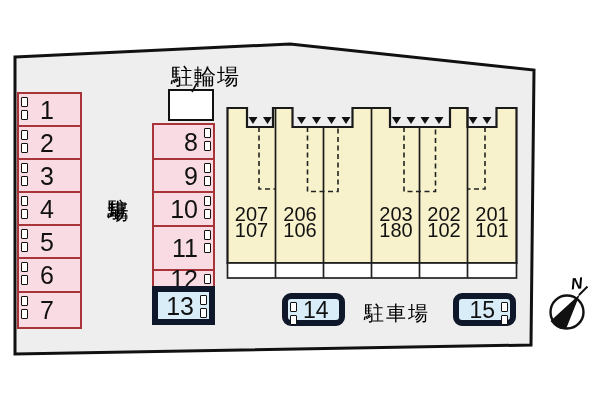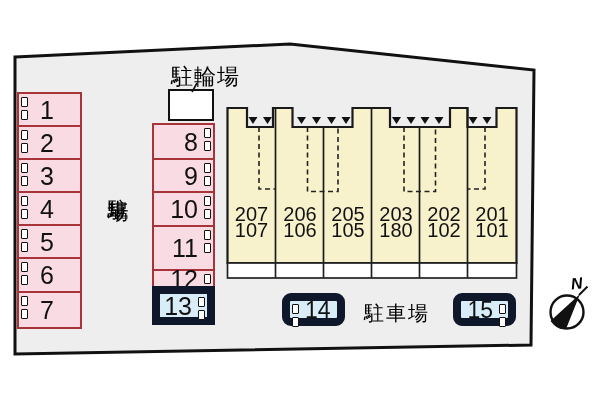--- a/index.html
+++ b/index.html
@@ -6,21 +6,21 @@
   .canvas{
     position:relative;width:600px;height:400px;background:#ffffff;overflow:hidden;
     font-family:"Liberation Sans","DejaVu Sans",sans-serif;color:#111;
   }
   svg{position:absolute;left:0;top:0;}
   
   .col{position:absolute;box-sizing:border-box;}
   .cell{position:relative;box-sizing:border-box;margin-top:-2px;
         border:2px solid #a83338;background:#f8dbe3;}
   .cell:first-child{margin-top:0;}
-  .cell.blue,.bbox{border:8px solid #0f172a;background:#d8edf8;}
+  .cell.blue,.bbox{border:6px solid #0f172a;background:#d8edf8;}
   .bbox{position:absolute;box-sizing:border-box;border-radius:9px;}
   .stopper{position:absolute;top:3px;display:flex;flex-direction:column;gap:3px;}
   .stopper.sl{left:2px;} .stopper.sr{right:2px;}
   .stopper i{display:block;width:7px;height:10px;background:#fff;border:1.5px solid #111;border-radius:1px;box-sizing:border-box;}
   .num{position:absolute;top:50%;transform:translateY(-50%);font-size:25px;line-height:1;color:#111;}
   .numL{left:2px;width:52px;text-align:center;}
   .numR{right:15px;}
   .bbox .num{font-size:23px;}
   .bbox .numL{left:15px;width:auto;text-align:left;}
   .bbox .numR{right:15px;}
@@ -211,24 +211,20 @@
   </div>
 
   <div class="unit" style="left:227px;">
     <span>207</span><br>
     <span>107</span>
   </div>
   <div class="unit" style="left:275.5px;">
     <span>206</span><br>
     <span>106</span>
   </div>
-  <div class="unit" style="left:323.5px;">
-    <span>205</span><br>
-    <span>105</span>
-  </div>
   <div class="unit" style="left:371.5px;">
     <span>203</span><br>
     <span>180</span>
   </div>
   <div class="unit" style="left:419.5px;">
     <span>202</span><br>
     <span>102</span>
   </div>
   <div class="unit" style="left:467.5px;">
     <span>201</span><br>

